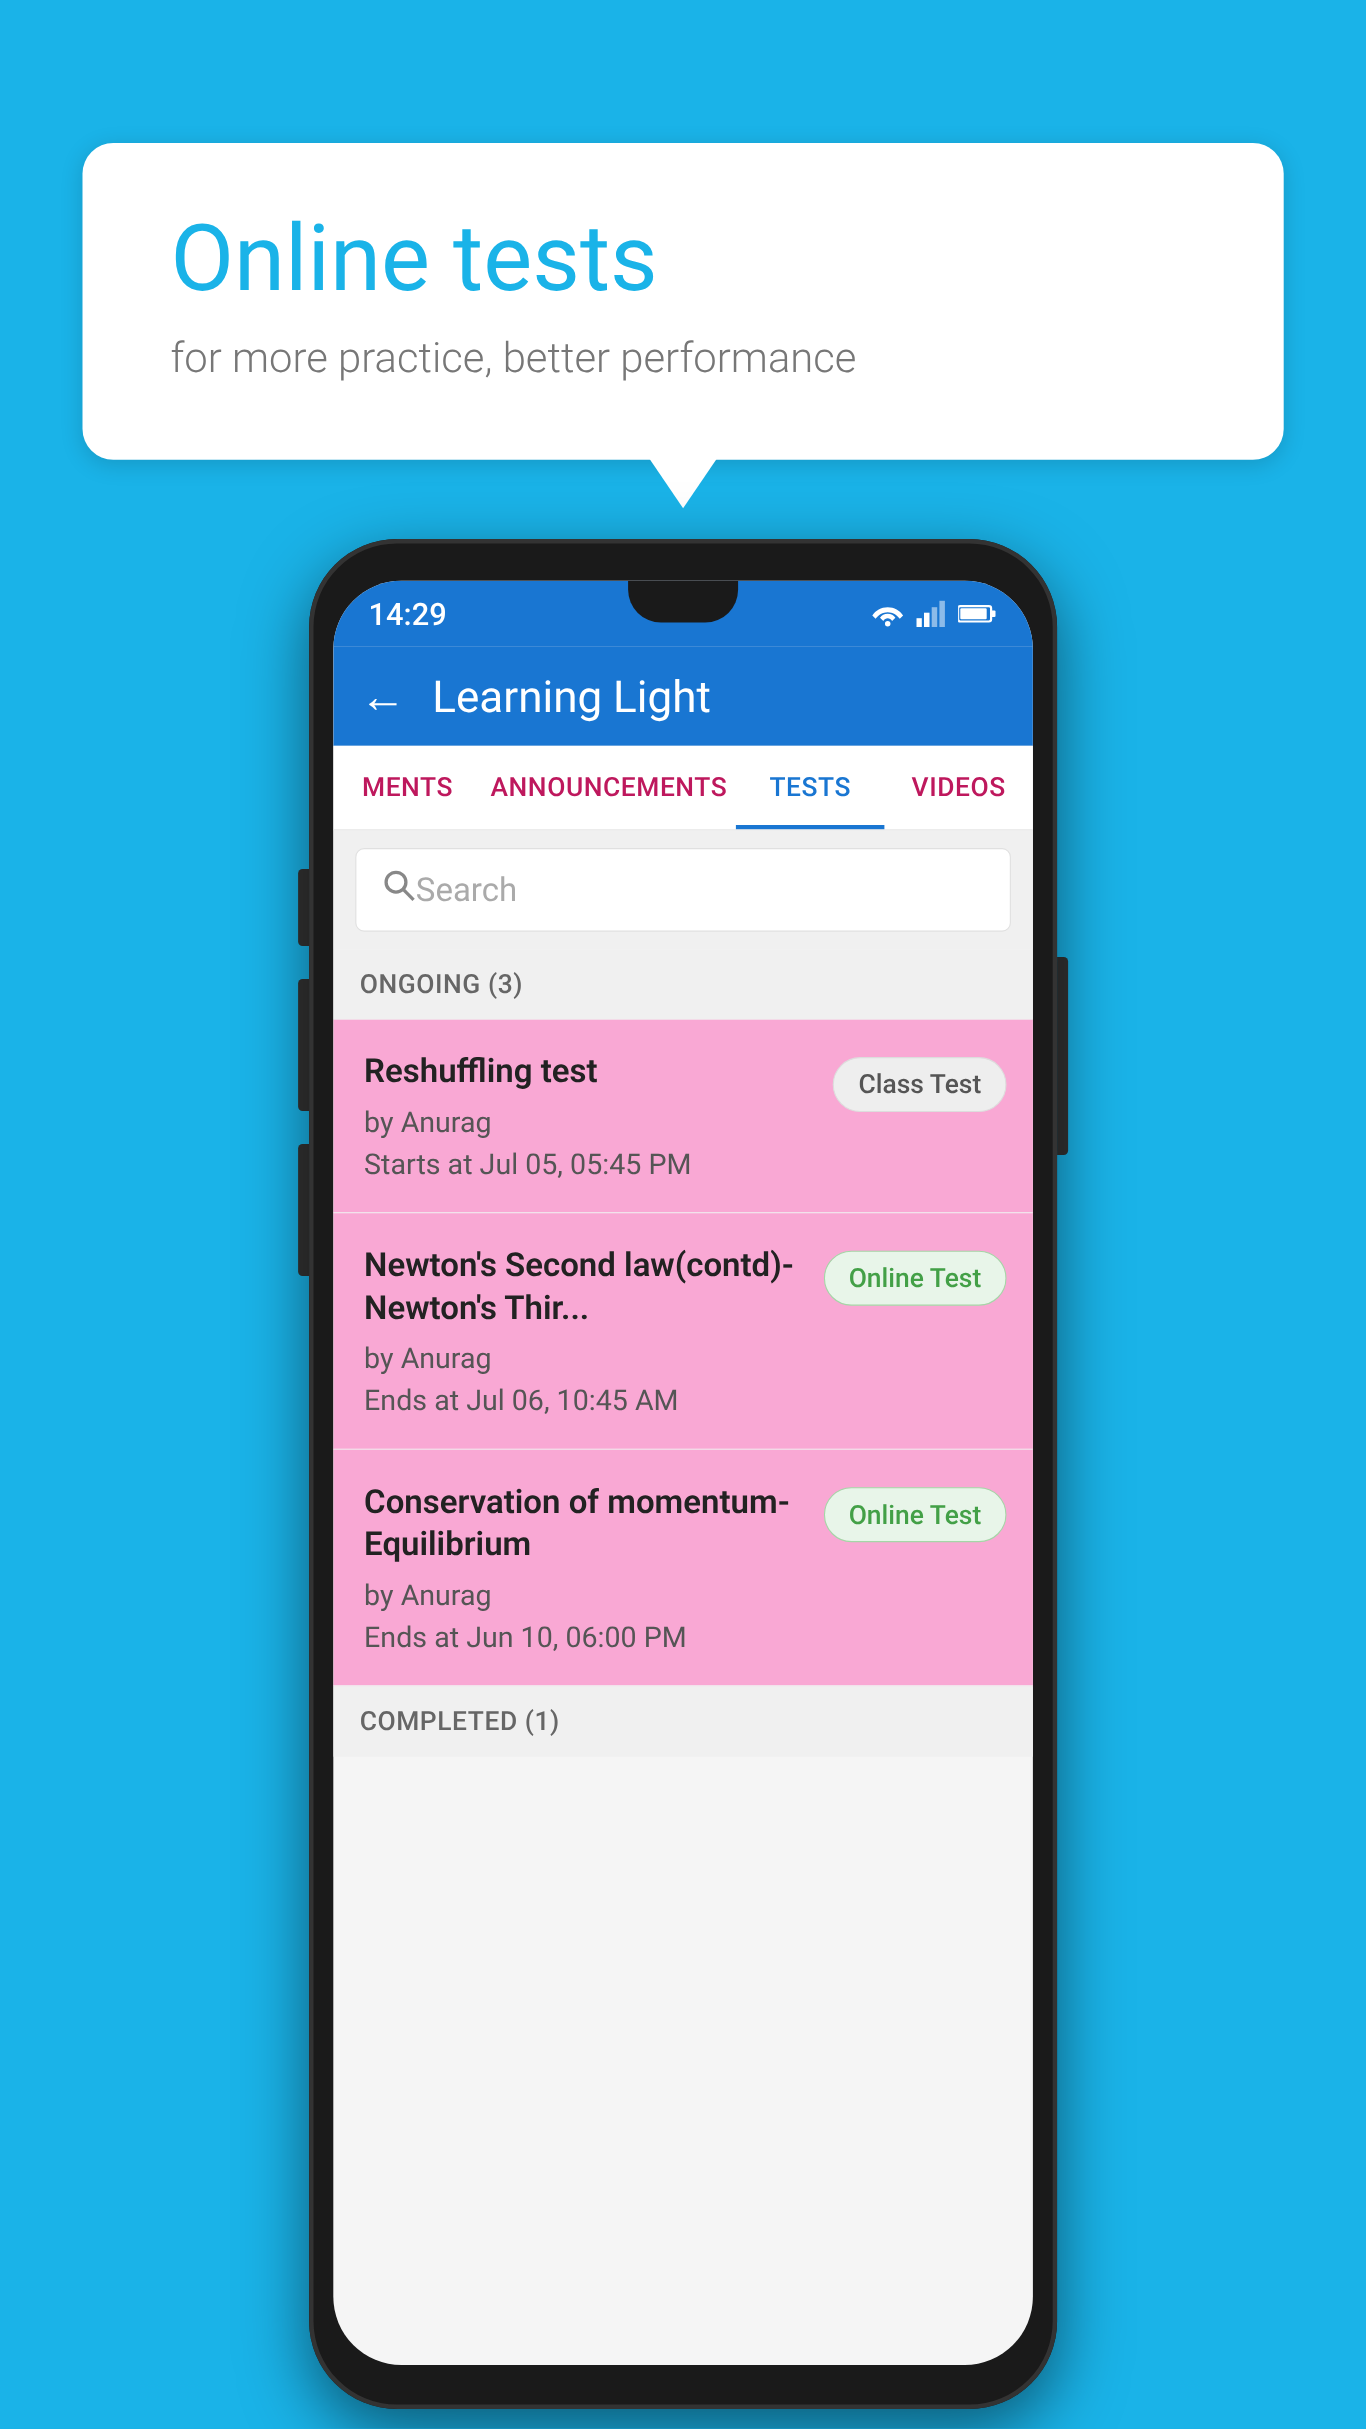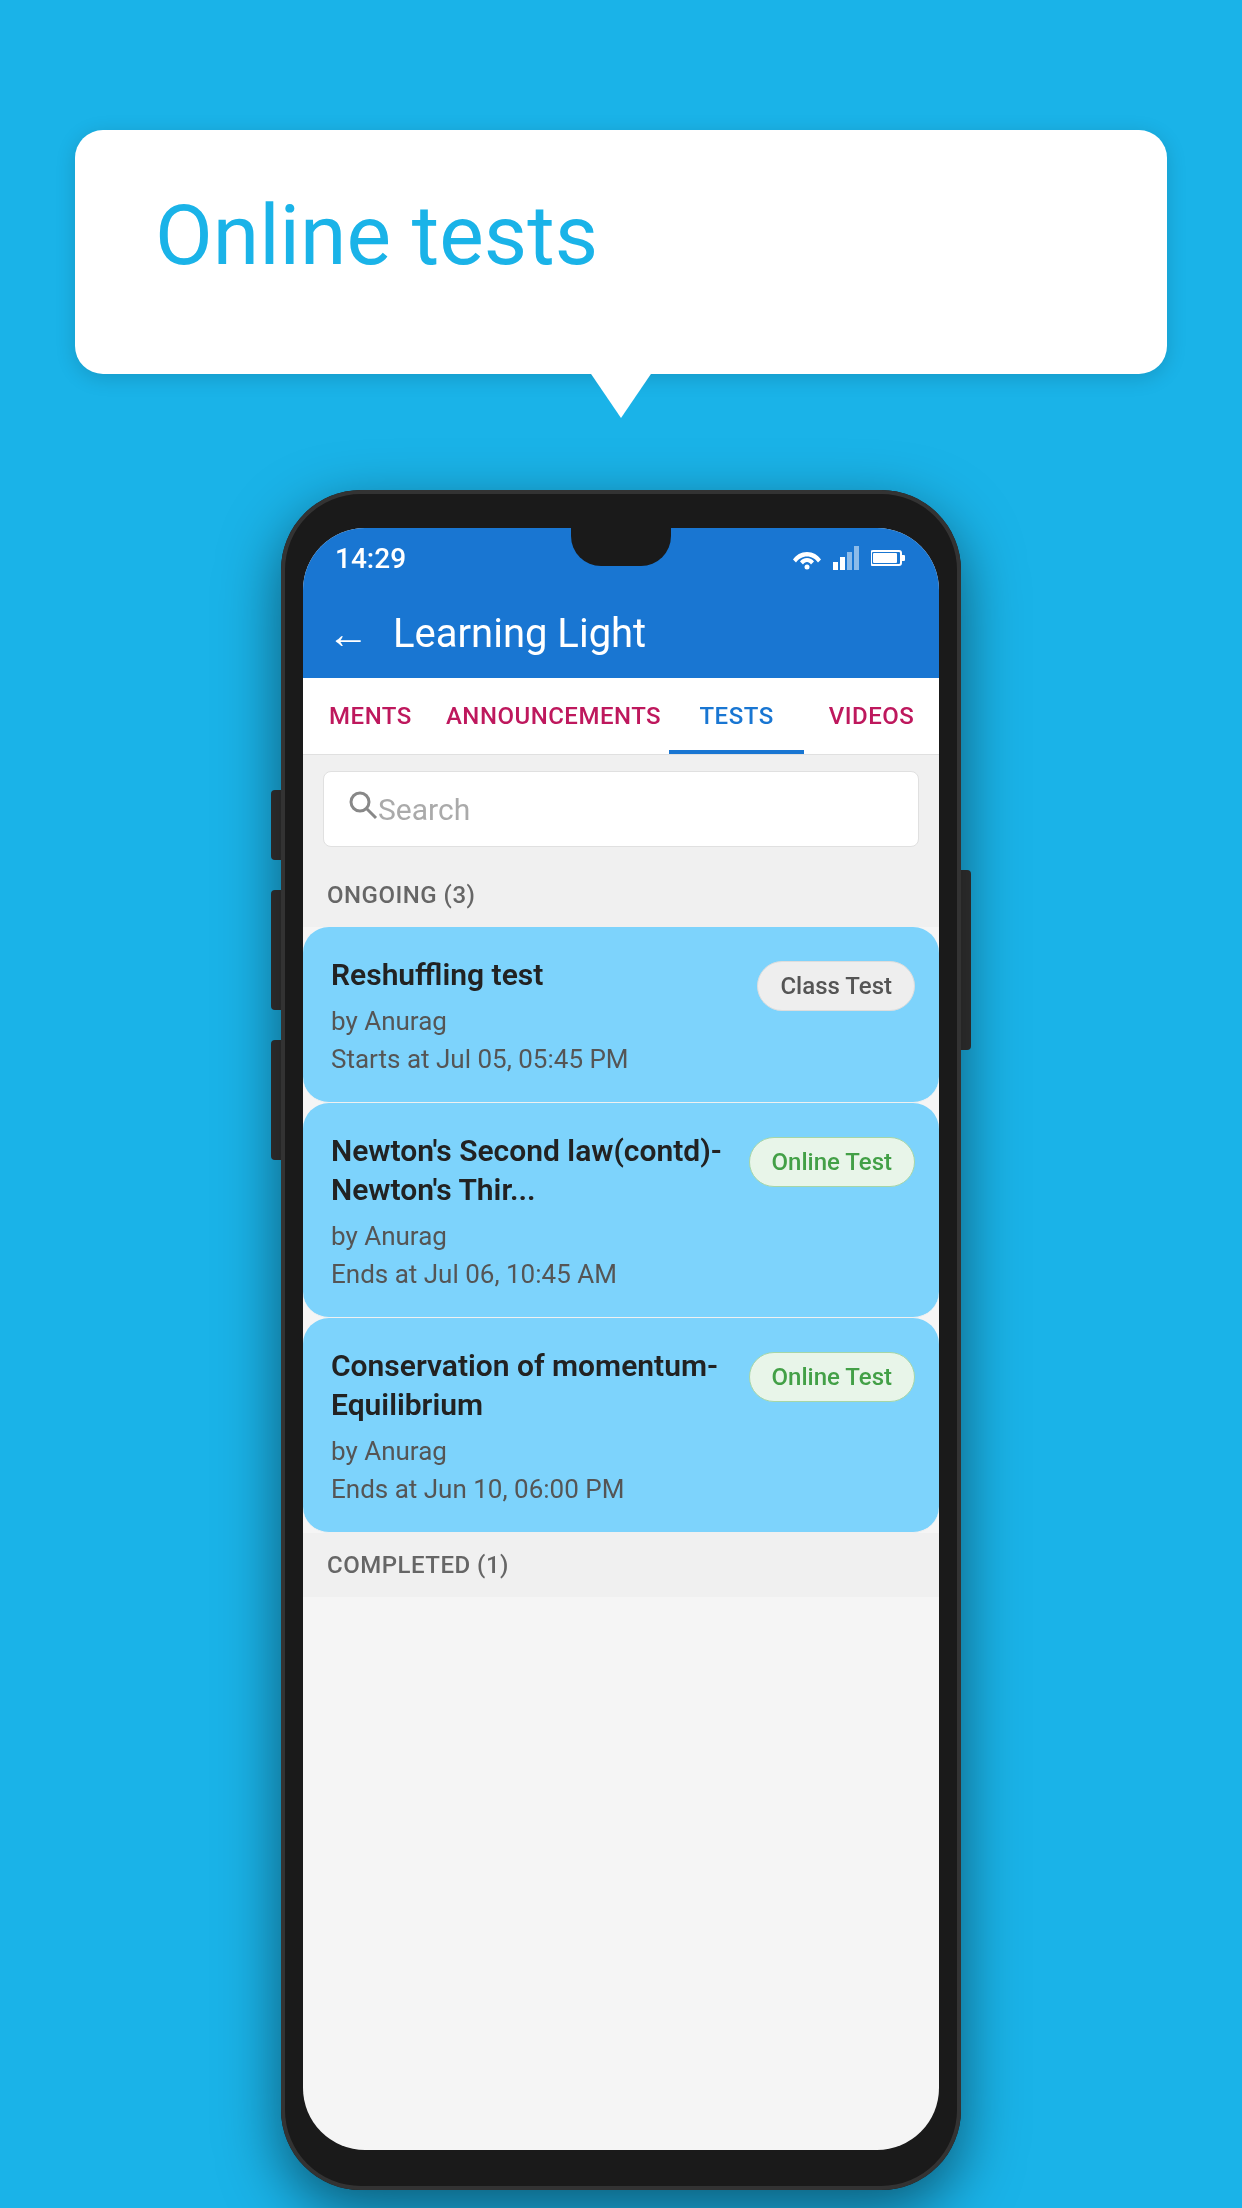--- a/index.html
+++ b/index.html
@@ -213,28 +213,27 @@
       background: #f0f0f0;
       padding: 18px 24px;
       font-size: 24px;
       color: #666;
       font-weight: 500;
       letter-spacing: 0.5px;
     }
 
     
     .test-item {
-      background: #7dd3fc;
+      background: #f9a8d4;
       padding: 28px 24px 28px 28px;
       border-bottom: 1px solid #f0f0f0;
       display: flex;
       justify-content: space-between;
       align-items: flex-start;
       min-height: 140px;
-      border-radius: 26px;
     }
 
     .test-info {
       flex: 1;
       padding-right: 20px;
     }
 
     .test-name {
       font-size: 30px;
       font-weight: 600;
@@ -333,20 +332,21 @@
       align-items: center;
       gap: 10px;
     }
   </style>
 </head>
 <body>
 
 <div class="speech-bubble-container">
   <div class="speech-bubble">
     <div class="speech-bubble-title">Online tests</div>
+    <div class="speech-bubble-subtitle">for more practice, better performance</div>
   </div>
 </div>
 
 <div class="phone-container">
 
   <div class="phone-side-left"></div>
   <div class="phone-side-left2"></div>
   <div class="phone-side-left3"></div>
   <div class="phone-side-right"></div>
 

